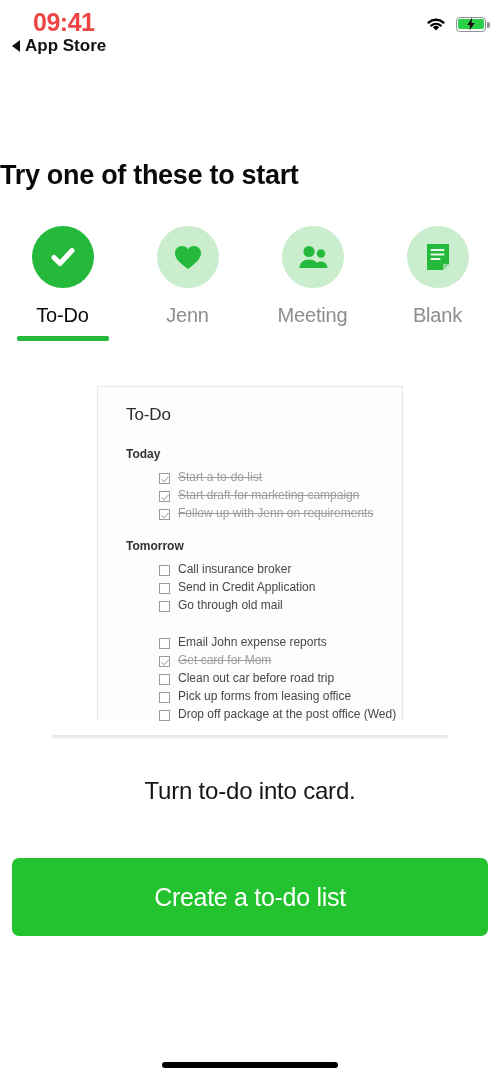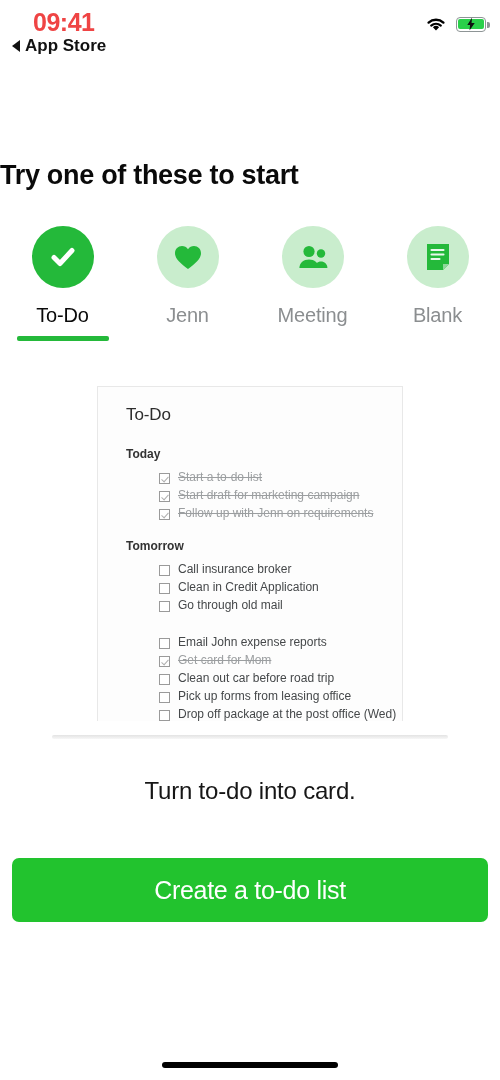--- a/index.html
+++ b/index.html
@@ -240,21 +240,21 @@
     text-align: center;
     font-size: 24px;
     color: #161616;
     letter-spacing: -0.2px;
   }
   .cta {
     position: absolute;
     top: 858px;
     left: 12px;
     width: 476px;
-    height: 64px;
+    height: 78px;
     background: #22c32e;
     border: none;
     border-radius: 7px;
     color: #ffffff;
     font-size: 25px;
     font-family: "Liberation Sans", sans-serif;
     letter-spacing: -0.3px;
     cursor: pointer;
     padding: 16px;
   }
@@ -367,21 +367,21 @@
           </div>
         </div>
         <div class="section">
           <div class="section-head">Tomorrow</div>
           <div class="todo-row">
             <span class="checkbox"></span>
             <span class="todo-text">Call insurance broker</span>
           </div>
           <div class="todo-row">
             <span class="checkbox"></span>
-            <span class="todo-text">Clean in Credit Application</span>
+            <span class="todo-text">Send in Credit Application</span>
           </div>
           <div class="todo-row">
             <span class="checkbox"></span>
             <span class="todo-text">Go through old mail</span>
           </div>
         </div>
         <div class="section">
           <div class="todo-row">
             <span class="checkbox"></span>
             <span class="todo-text">Email John expense reports</span>

